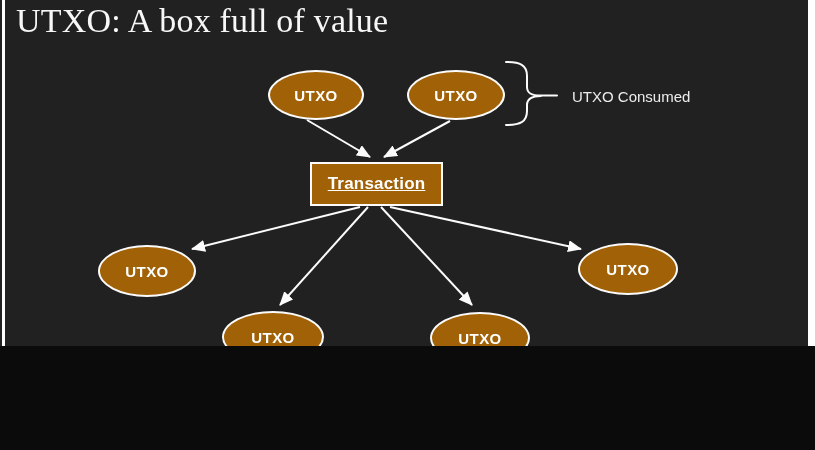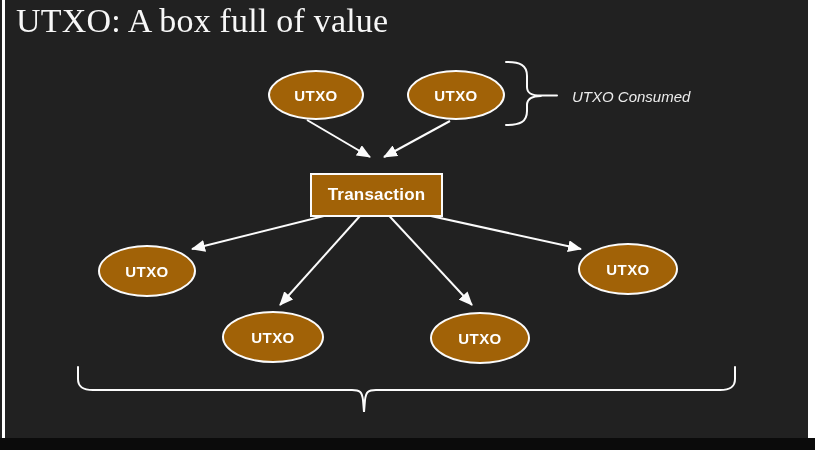--- a/index.html
+++ b/index.html
@@ -1,17 +1,17 @@
 <!DOCTYPE html>
 <html><head>
 <meta charset="utf-8">
 <style>
   html,body{margin:0;padding:0;background:#0b0b0b;}
   .stage{
-    position:relative;width:815px;height:438px;overflow:hidden;
+    position:relative;width:815px;height:346px;overflow:hidden;
     background:#212121;
     font-family:"Liberation Sans",sans-serif;
   }
   .title{
     position:absolute;left:16px;top:-4px;height:50px;line-height:50px;
     font-family:"Liberation Serif",serif;
     font-size:34px;color:#f7f7f7;letter-spacing:0.2px;white-space:nowrap;
   }
   .lines{position:absolute;left:0;top:0;z-index:1;}
   .node{
@@ -56,37 +56,37 @@
              L 364 412 L 365 400 C 366 392 368 390 376 390 L 720 390 C 730 390 735 387 735 379 L 735 367" fill="none" stroke="#fbfbfb" stroke-width="2" stroke-linecap="round"></path>
   </svg>
 
   <div class="node ellipse" style="left:268px;top:70px;width:96px;height:50px;">
     <span>UTXO</span>
   </div>
   <div class="node ellipse" style="left:407px;top:70px;width:98px;height:50px;">
     <span>UTXO</span>
   </div>
 
-  <div class="node txbox" style="left:310px;top:173px;width:133px;height:44px;">
+  <div class="node txbox" style="left:310px;top:162px;width:133px;height:44px;text-decoration:underline;">
     <span>Transaction</span>
   </div>
 
   <div class="node ellipse" style="left:98px;top:245px;width:98px;height:52px;">
     <span>UTXO</span>
   </div>
   <div class="node ellipse" style="left:222px;top:311px;width:102px;height:52px;">
     <span>UTXO</span>
   </div>
   <div class="node ellipse" style="left:430px;top:312px;width:100px;height:52px;">
     <span>UTXO</span>
   </div>
   <div class="node ellipse" style="left:578px;top:243px;width:100px;height:52px;">
     <span>UTXO</span>
   </div>
 
-  <div class="caption consumed" style="left:572px;top:88px;font-style:italic;">UTXO Consumed</div>
+  <div class="caption consumed" style="left:572px;top:88px;">UTXO Consumed</div>
 
 
   <div class="edge" style="left:2px;top:0;width:3px;height:442px;"></div>
   <div class="edge" style="left:808px;top:0;width:7px;height:444px;"></div>
   <div class="bottom-strip" style="left:0;top:444px;width:815px;height:6px;"></div>
 
 </div>
 
 </body></html>

